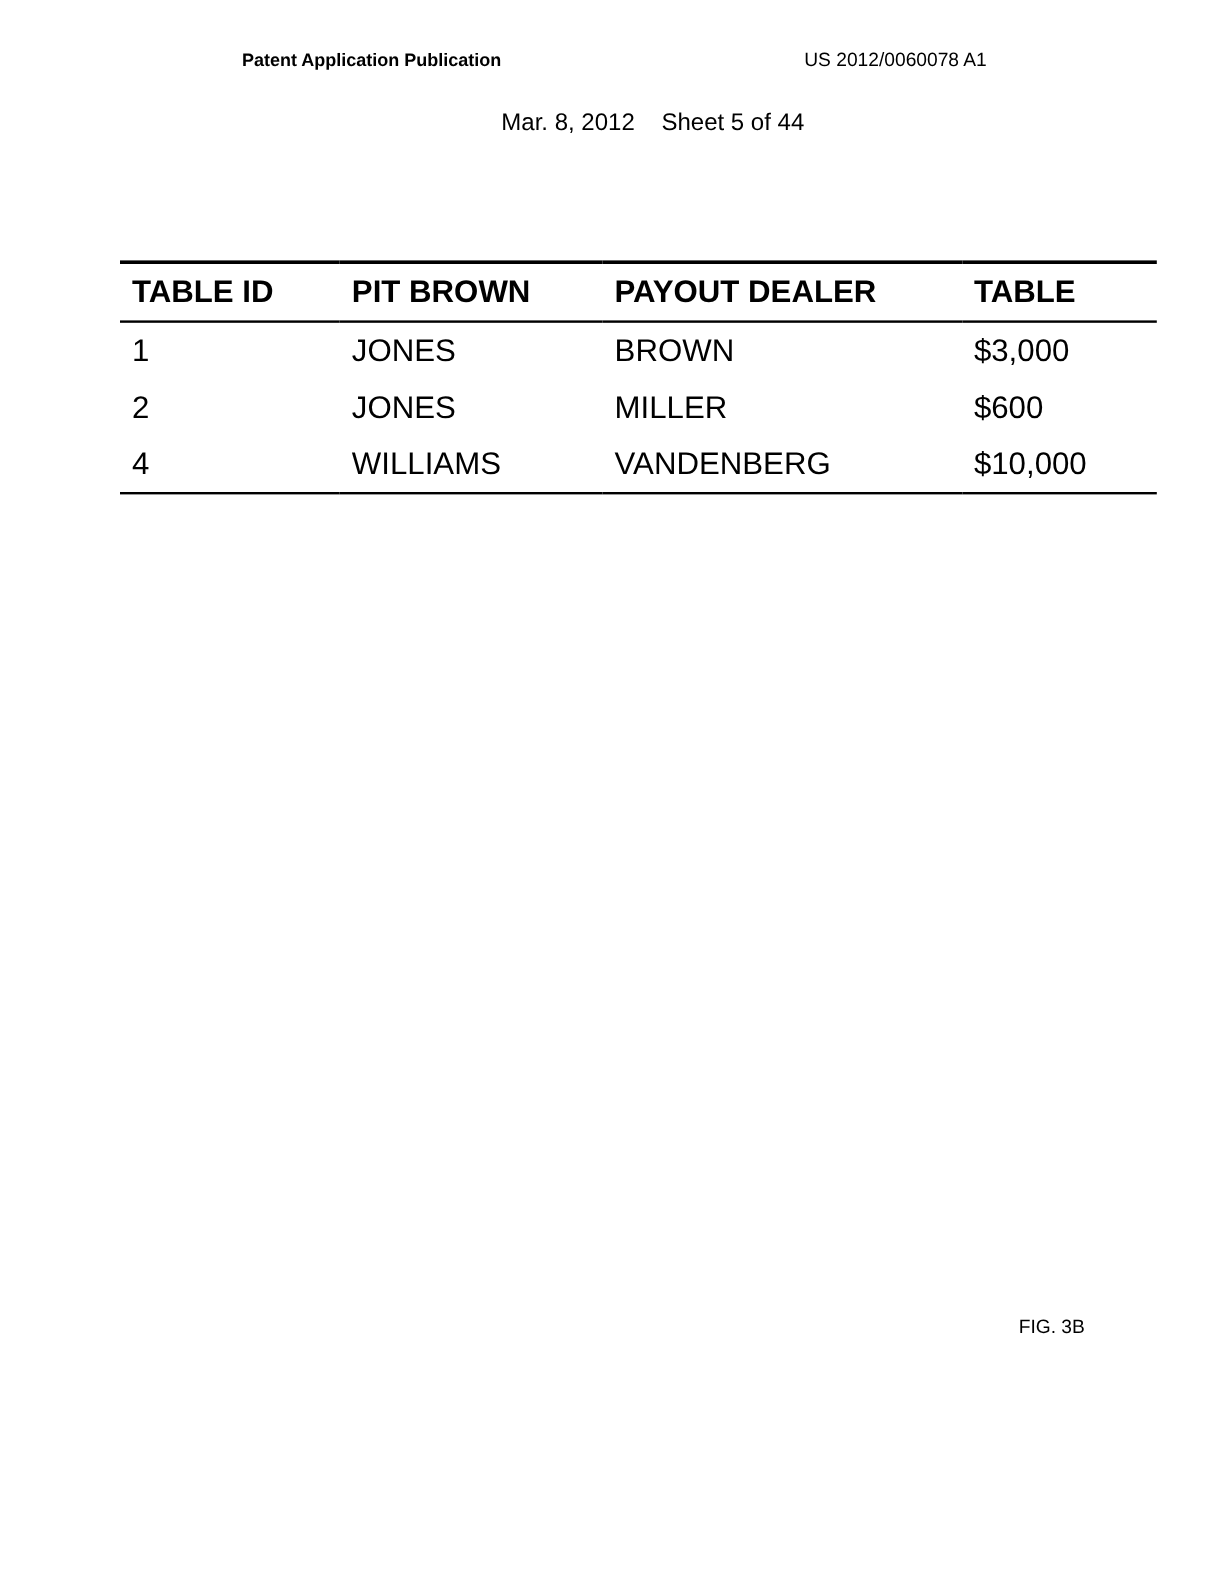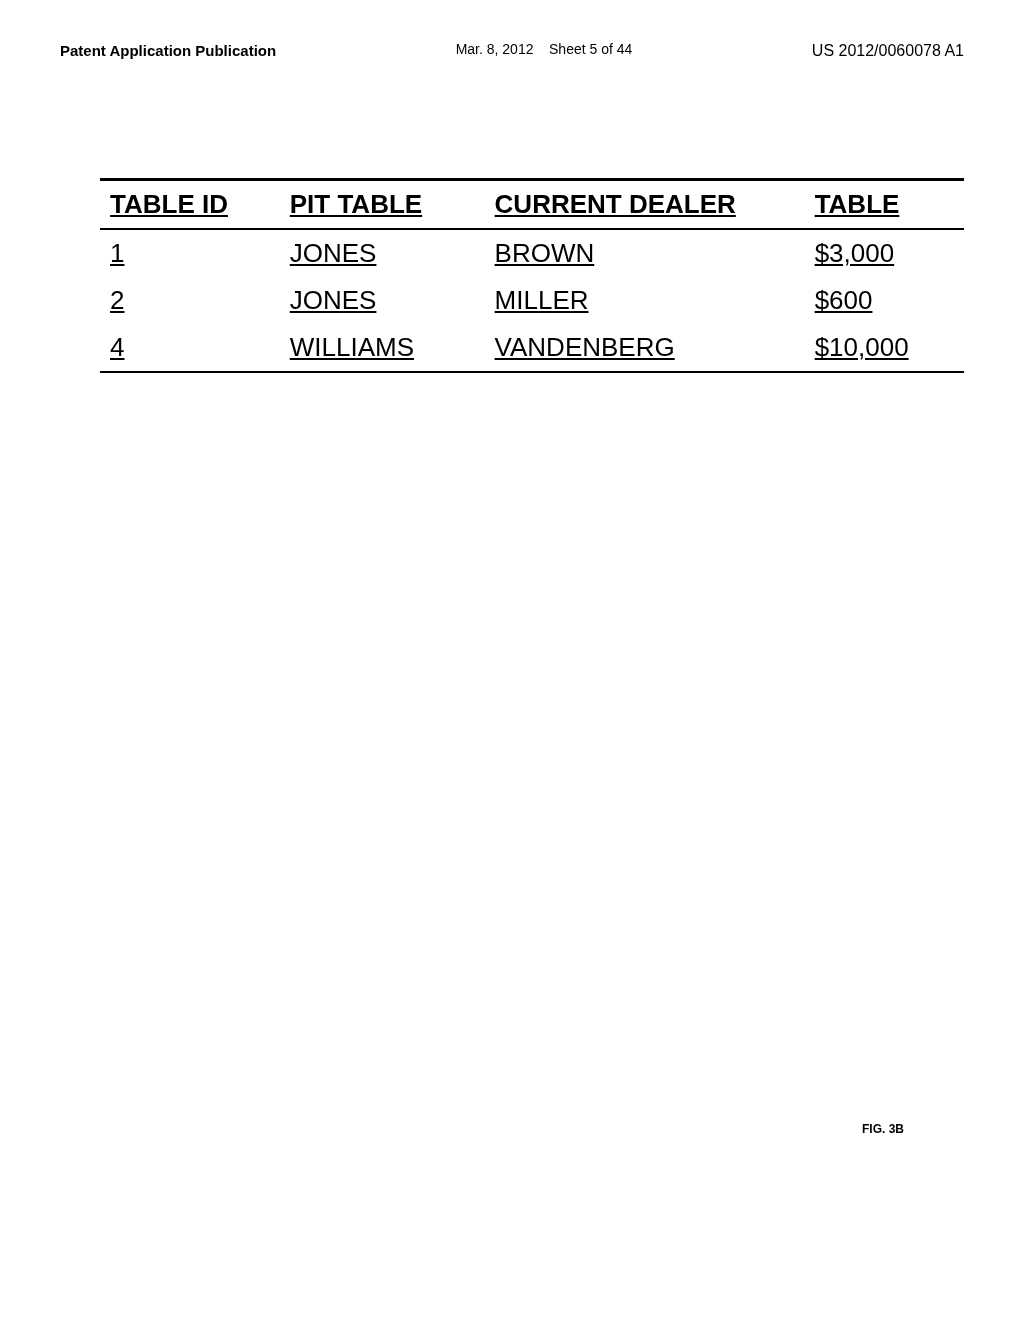--- a/index.html
+++ b/index.html
@@ -12,55 +12,55 @@
       width: 1024px;
       height: 1320px;
       background: #ffffff;
       font-family: Arial, Helvetica, sans-serif;
       position: relative;
       overflow: hidden;
     }
 
     .header {
       display: flex;
-      justify-content: space-between;
+      justify-content: center;
       align-items: flex-start;
       padding: 40px 60px 20px 60px;
     }
 
     .header-left {
       font-size: 15px;
       font-weight: bold;
       line-height: 1.4;
     }
 
     .header-center {
-      font-size: 14px;
+      font-size: 20px;
       font-weight: normal;
       text-align: center;
       line-height: 1.4;
+      margin-top: 48px;
     }
 
     .header-right {
       font-size: 16px;
       font-weight: normal;
       text-align: right;
       line-height: 1.4;
     }
 
     .content-area {
       padding: 60px 60px 0 100px;
       display: flex;
       flex-direction: column;
     }
 
     .data-table {
       border-collapse: collapse;
-      margin-top: 36px;
-      text-decoration: underline;
+      margin-top: 21px;
     }
 
     .data-table th,
     .data-table td {
       padding: 8px 30px 8px 10px;
       text-align: left;
       vertical-align: top;
     }
 
     .data-table th {
@@ -92,45 +92,45 @@
     .col-current-dealer {
       min-width: 240px;
     }
 
     .col-payout {
       min-width: 140px;
     }
 
     .fig-label {
       position: absolute;
-      bottom: 184px;
+      bottom: 204px;
       right: 120px;
-      font-size: 12px;
-      font-weight: bold;
+      font-size: 16px;
+      font-weight: normal;
     }
   </style>
 </head>
 <body>
 
 <div class="header">
   <div class="header-left">Patent Application Publication</div>
   <div class="header-center">
     <span>Mar. 8, 2012</span>&nbsp;&nbsp;&nbsp;
     <span>Sheet 5 of 44</span>
   </div>
   <div class="header-right">US 2012/0060078 A1</div>
 </div>
 
 <div class="content-area">
   <table class="data-table">
     <thead>
       <tr>
         <th class="col-table-id">TABLE ID</th>
-        <th class="col-pit-boss">PIT TABLE</th>
-        <th class="col-current-dealer">CURRENT DEALER</th>
+        <th class="col-pit-boss">PIT BROWN</th>
+        <th class="col-current-dealer">PAYOUT DEALER</th>
         <th class="col-payout">TABLE</th>
       </tr>
     </thead>
     <tbody id="table-body">
     <tr>
           <td>1</td>
           <td>JONES</td>
           <td>BROWN</td>
           <td>$3,000</td>
         </tr>

